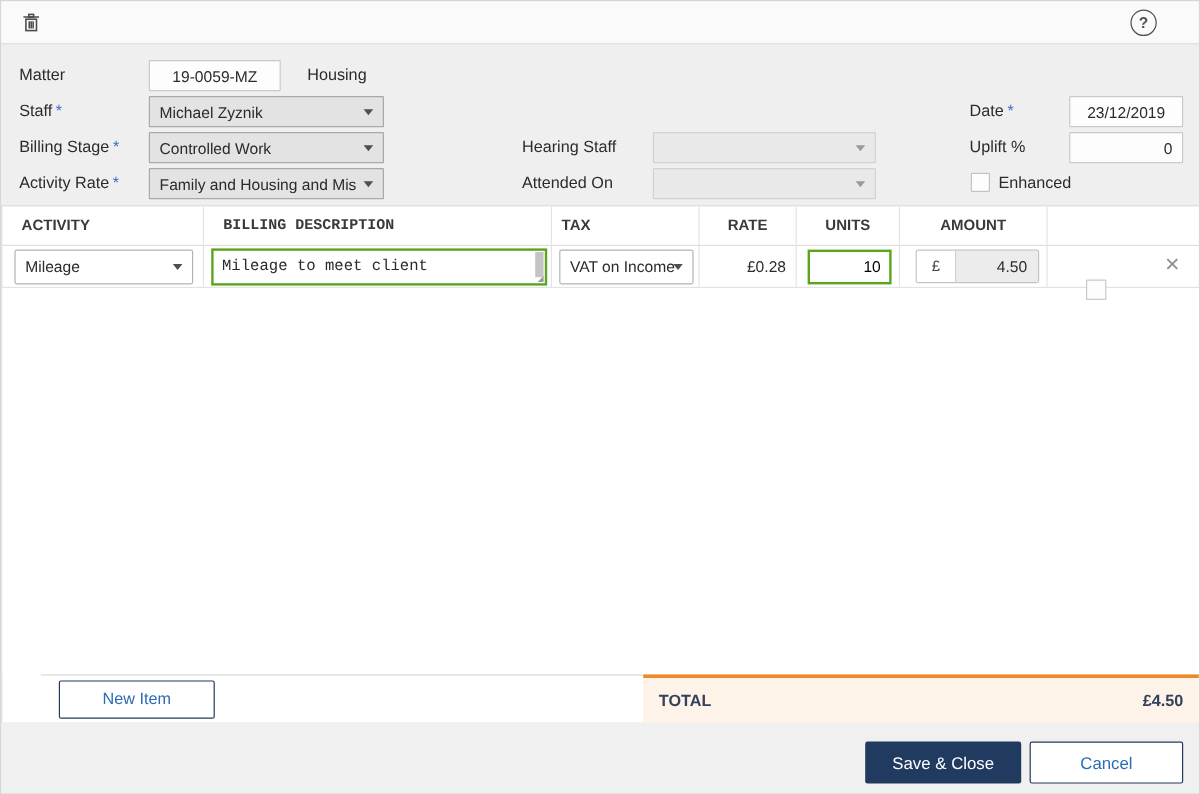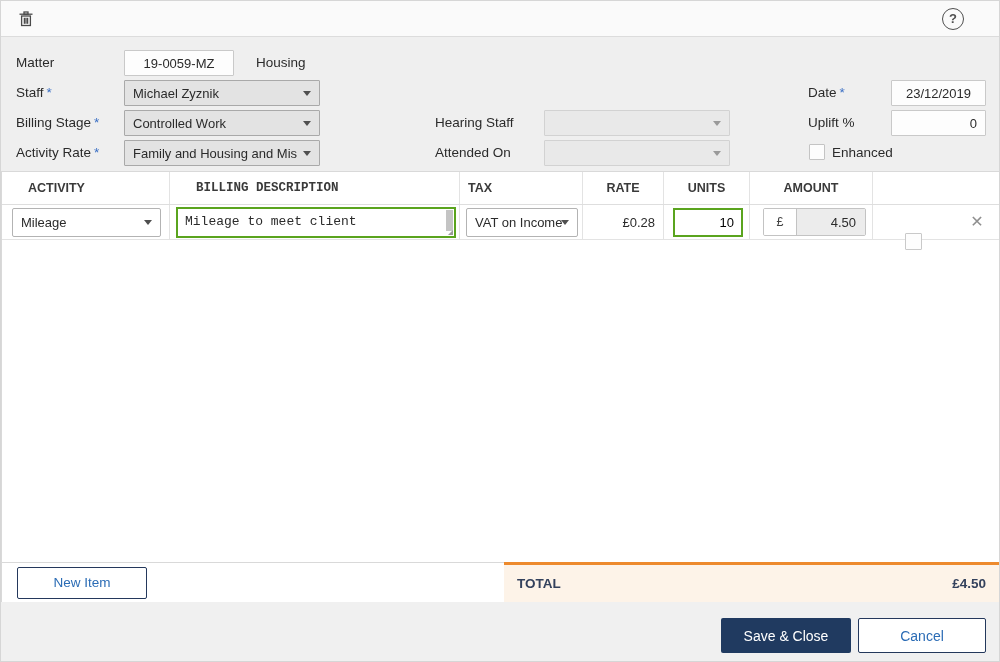--- a/index.html
+++ b/index.html
@@ -38,21 +38,21 @@
   .grid-row { display: flex; height: 35px; flex: 0 0 35px; border-bottom: 1px solid #e3e3e3; }
   .rcell { display: flex; align-items: center; border-right: 1px solid #e3e3e3; position: relative; }
   .col-activity { width: 168px; }
   .col-desc { width: 290px; font-family: Liberation Mono, monospace; }
   .col-tax { width: 123px; }
   .col-rate { width: 81px; }
   .col-units { width: 86px; }
   .col-amount { width: 123px; }
   .col-inctax { width: 81px; margin-top: 36px; }
   .col-del { width: 46px; border-right: none !important; }
-  .pad-l { padding-left: 26px; }
+  .pad-l { padding-left: 16px; }
   .hcell.c { text-align: center; }
 
   .row-select { height: 29px; background: #ffffff; border: 1px solid #b3b3b3; border-radius: 2px; display: flex; align-items: center; padding: 0 20px 0 8px; position: relative; cursor: pointer; font-size: 13px; overflow: hidden; white-space: nowrap; }
   .sel-activity { margin-left: 10px; width: 149px; }
   .sel-tax { margin-left: 6px; width: 112px; }
   .fake-textarea { position: relative; margin-left: 6px; width: 280px; height: 31px; background: #ffffff; border: 2px solid #5aa41e; padding: 5px 16px 0 7px; font-size: 13px; white-space: nowrap; overflow: hidden; cursor: text; }
   .scroll-thumb { position: absolute; top: 1px; right: 1px; width: 7px; height: 21px; background: #c4c4c4; }
   .resize-corner { position: absolute; right: 1px; bottom: 1px; width: 0; height: 0; border-left: 5px solid transparent; border-bottom: 5px solid #9a9a9a; }
   .rate-text { width: 100%; text-align: right; padding-right: 8px; font-size: 13px; }
   .units-input { margin-left: 9px; width: 70px; height: 29px; border: 2px solid #5aa41e; background: #ffffff; font-family: inherit; font-size: 13px; text-align: right; padding: 8px 7px; }
@@ -60,21 +60,21 @@
   .amount-ctl .cur { width: 33px; flex: 0 0 33px; border-right: 1px solid #c3c3c3; display: flex; align-items: center; justify-content: center; font-size: 12.5px; color: #444; background: #fff; }
   .amount-ctl .amt { flex: 1; background: #ececec; display: flex; align-items: center; justify-content: flex-end; padding-right: 9px; font-size: 13px; color: #2b2b2b; }
   .cell-center { justify-content: center; }
   .row-checkbox { width: 17px; height: 17px; background: #fdfdfd; border: 1px solid #c9c9c9; border-radius: 1px; cursor: pointer; }
   .del-x { color: #8f8f8f; font-size: 16px; line-height: 1; cursor: pointer; }
 
   .grid-filler { flex: 1 1 auto; background: #ffffff; }
 
   
   .grid-bottom { display: flex; height: 40px; flex: 0 0 40px; }
-  .gb-left { width: 502px; flex: 0 0 502px; background: #ffffff; border-top: 1px solid #d9d9d9; display: flex; align-items: center; }
+  .gb-left { width: 502px; flex: 0 0 502px; background: #ffffff; border-top: 1px solid #d9d9d9; display: flex; align-items: center; margin-left: 32px; }
   .new-item-btn { margin-left: 15px; width: 130px; height: 32px; background: #ffffff; border: 1px solid #24385c; border-radius: 2px; color: #2b6cb5; font-family: inherit; font-size: 13.5px; cursor: pointer; }
   .gb-right { flex: 1; background: #fdf3e8; border-top: 3px solid #ed8a2d; display: flex; align-items: center; justify-content: space-between; padding: 0 14px 0 13px; }
   .total-label { font-weight: 700; font-size: 13.5px; color: #33415c; }
   .total-value { font-weight: 700; font-size: 13.5px; color: #33415c; }
 
   
   .footer { position: absolute; top: 601px; left: 0; width: 1000px; height: 61px; background: #f0f0f0; }
   .save-btn { position: absolute; left: 720px; top: 16px; width: 130px; height: 35px; background: #203a60; color: #ffffff; border: none; border-radius: 2px; font-family: inherit; font-size: 14px; cursor: pointer; }
   .cancel-btn { position: absolute; left: 857px; top: 16px; width: 128px; height: 35px; background: #ffffff; color: #2b6cb5; border: 1px solid #24385c; border-radius: 2px; font-family: inherit; font-size: 14px; cursor: pointer; }
 </style>

